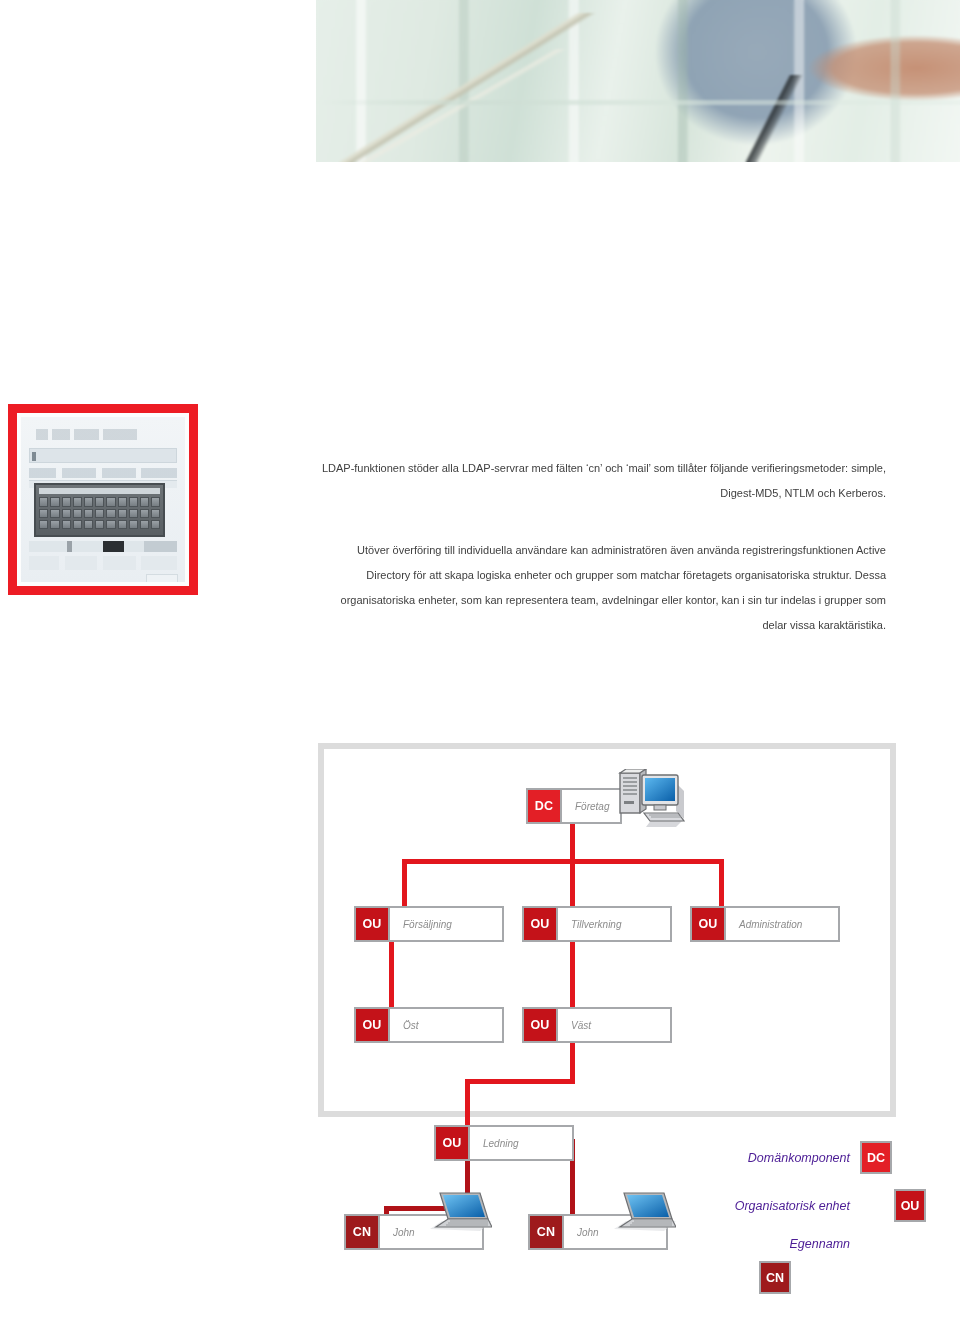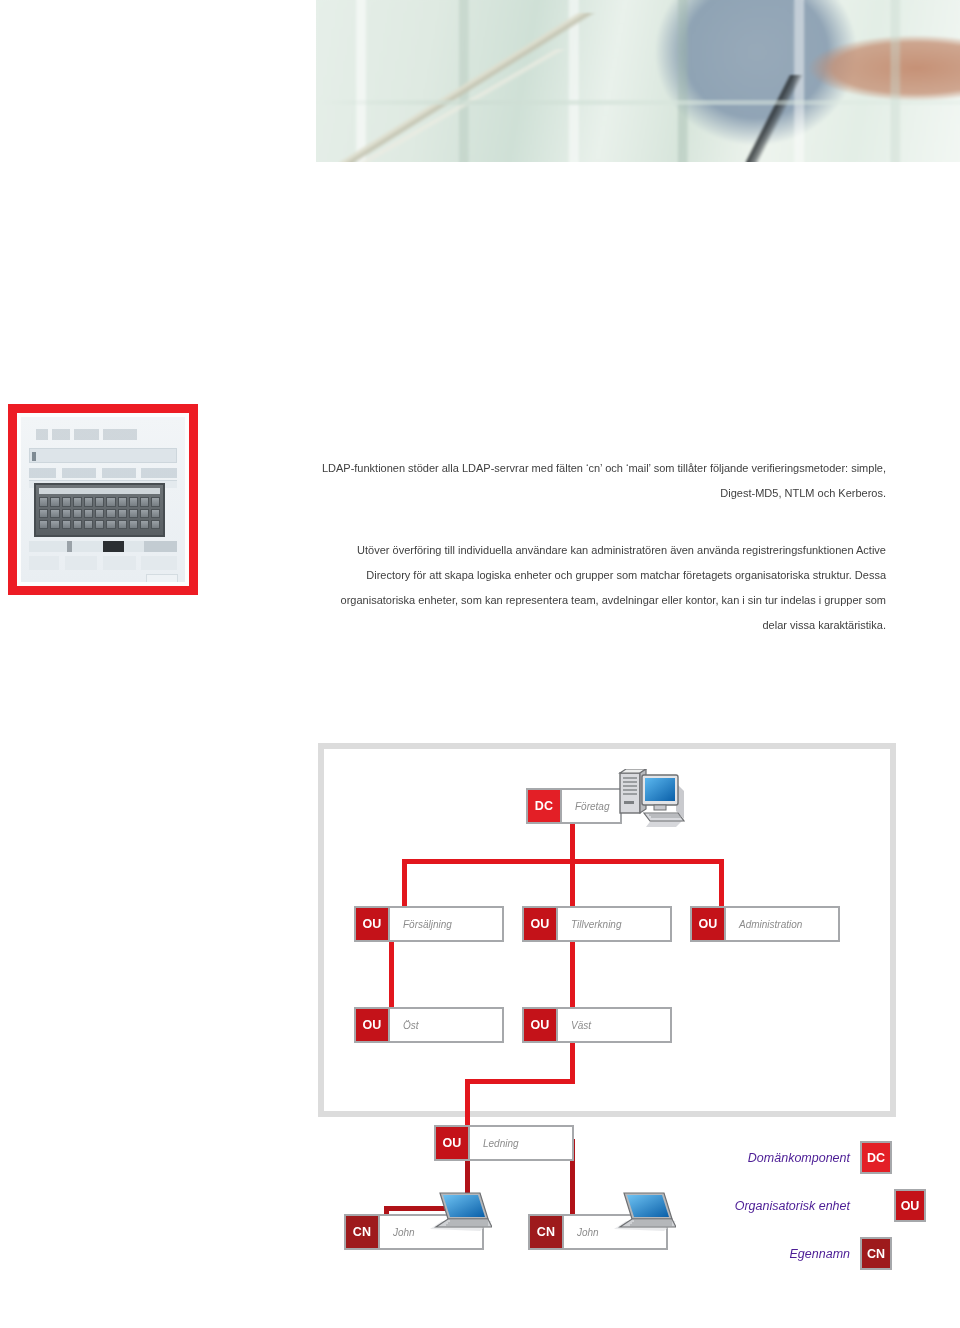--- a/index.html
+++ b/index.html
@@ -349,21 +349,21 @@
       </svg>
 
       <div class="legend-row" style="left:376px; top:392px;">
         <div class="legend-text">Domänkomponent</div>
         <div class="legend-chip chip dc">DC</div>
       </div>
       <div class="legend-row" style="left:376px; top:440px;gap:44px;">
         <div class="legend-text">Organisatorisk enhet</div>
         <div class="legend-chip chip ou">OU</div>
       </div>
-      <div class="legend-row" style="left:376px; top:488px;">
+      <div class="legend-row" style="left:376px; top:488px;flex-direction:column;">
         <div class="legend-text">Egennamn</div>
         <div class="legend-chip chip cn">CN</div>
       </div>
 
     </div>
   </div>
 
 </div>
 
 </body></html>

